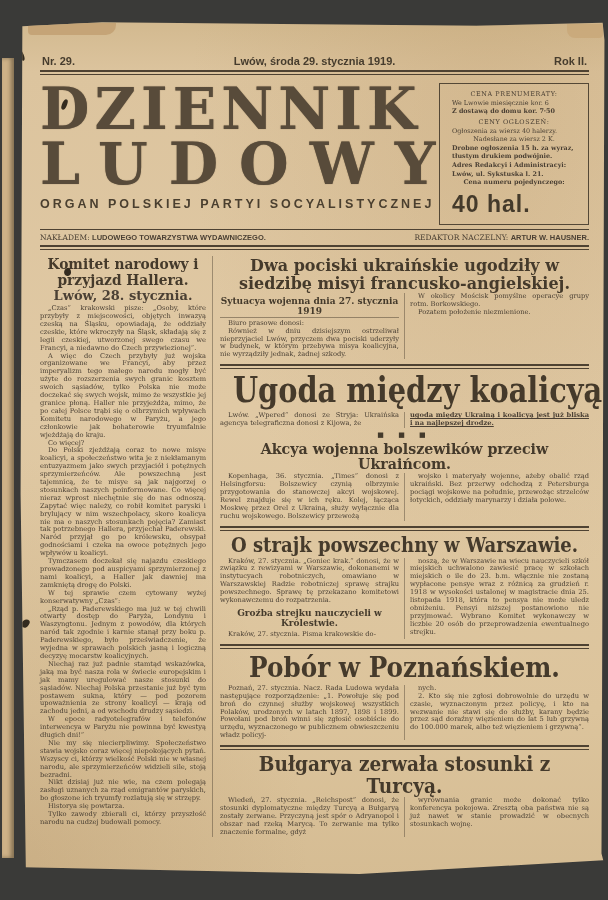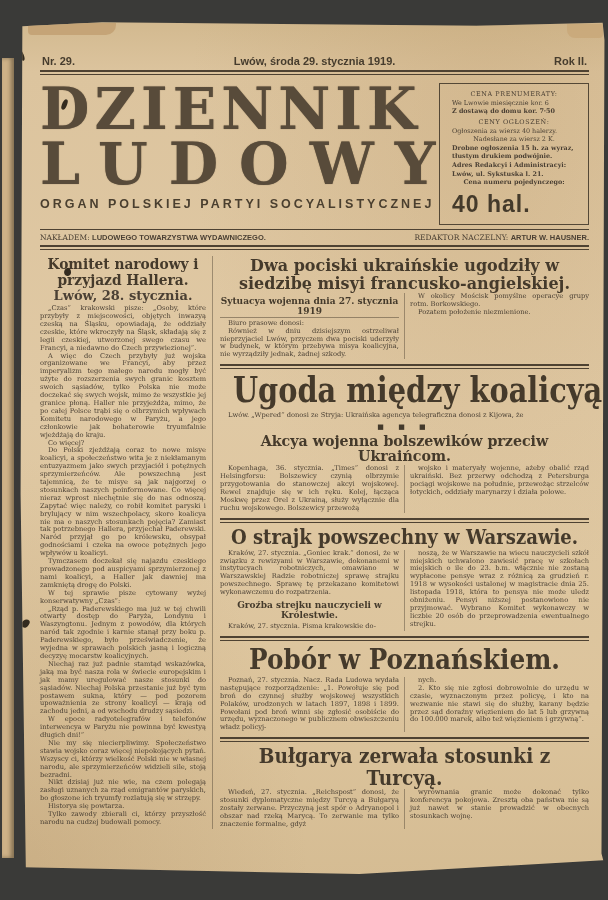--- a/index.html
+++ b/index.html
@@ -168,21 +168,21 @@
 
         <div class="col-left">
           <div class="h-art h-komitet">Komitet narodowy i przyjazd Hallera.</div>
           <div class="dateline-c">Lwów, 28. stycznia.</div>
           <div class="body-text">
               <p class="para">„Czas” krakowski pisze: „Osoby, które przybyły z miejscowości, objętych inwazyą czeską na Śląsku, opowiadają, że oddziały czeskie, które wkroczyły na Śląsk, składają się z legii czeskiej, utworzonej swego czasu we Francyi, a niedawno do Czech przywiezionej”.</p>
               <p class="para">A więc do Czech przybyły już wojska organizowane we Francyi, aby przez imperyalizm tego małego narodu mogły być użyte do rozszerzenia swych granic kosztem swoich sąsiadów, tylko Polska nie może doczekać się swych wojsk, mimo że wszystkie jej granice płoną. Haller nie przyjeżdża, mimo, że po całej Polsce trąbi się o olbrzymich wpływach Komitetu narodowego w Paryżu, a jego członkowie jak bohaterowie tryumfalnie wjeżdżają do kraju.</p>
               <p class="para">Co więcej?</p>
               <p class="para">Do Polski zjeżdżają coraz to nowe misye koalicyi, a społeczeństwo wita je z niekłamanym entuzyazmem jako swych przyjaciół i potężnych sprzymierzeńców. Ale powszechną jest tajemnicą, że te misye są jak najgorzej o stosunkach naszych poinformowane. Co więcej nieraz wprost niechętnie się do nas odnoszą. Zapytać więc należy, co robił komitet paryski i brylujący w nim wszechpolacy, skoro koalicya nie ma o naszych stosunkach pojęcia? Zamiast tak potrzebnego Hallera, przyjechał Paderewski. Naród przyjął go po królewsku, obsypał godnościami i czeka na owoce potężnych jego wpływów u koalicyi.</p>
               <p class="para">Tymczasem doczekał się najazdu czeskiego prowadzonego pod auspicyami sprzymierzonej z nami koalicyi, a Haller jak dawniej ma zamkniętą drogę do Polski.</p>
-              <p class="para">W tej sprawie pisze cytowany wyżej konserwatywny „Czas”:</p>
+              <p class="para">W tej sprawie czem cytowany wyżej konserwatywny „Czas”:</p>
               <p class="para">„Rząd p. Paderewskiego ma już w tej chwili otwarty dostęp do Paryża, Londynu i Waszyngtonu. Jednym z powodów, dla których naród tak zgodnie i karnie stanął przy boku p. Paderewskiego, było przeświadczenie, że wyjedna w sprawach polskich jasną i logiczną decyzyę mocarstw koalicyjnych.</p>
               <p class="para">Niechaj raz już padnie stamtąd wskazówka, jaką ma być nasza rola w świecie europejskim i jak mamy uregulować nasze stosunki do sąsiadów. Niechaj Polska przestanie już być tym postawem sukna, który — pod pozorem upoważnienia ze strony koalicyi — krają od zachodu jedni, a od wschodu drudzy sąsiedzi.</p>
               <p class="para">W epoce radyotelegrafów i telefonów interwencya w Paryżu nie powinna być kwestyą długich dni!”</p>
               <p class="para">Nie my się niecierpliwimy. Społeczeństwo stawia wojsko coraz więcej niepokojących pytań. Wszyscy ci, którzy wielkość Polski nie w własnej narodu, ale sprzymierzeńców widzieli sile, stoją bezradni.</p>
               <p class="para">Nikt dzisiaj już nie wie, na czem polegają zasługi uznanych za rząd emigrantów paryskich, bo głoszone ich tryumfy rozlatują się w strzępy.</p>
               <p class="para">Historya się powtarza.</p>
               <p class="para">Tylko zawody zbierali ci, którzy przyszłość narodu na cudzej budowali pomocy.</p>
             </div>
         </div>
 
@@ -210,20 +210,25 @@
           <div class="sep"></div>
 
           <div>
             <div class="h-art h-ugoda">Ugoda między koalicyą a Ukrainą?</div>
             <div class="cols">
               <div class="c">
                 <div class="body-text">
                     <p class="para">Lwów. „Wpered” donosi ze Stryja: Ukraińska agencya telegraficzna donosi z Kijowa, że</p>
                   </div>
               </div>
+              <div class="c">
+                <div class="body-text bold-underline">
+                    <p class="para">ugoda między Ukrainą i koalicyą jest już bliska i na najlepszej drodze.</p>
+                  </div>
+              </div>
             </div>
             <div class="squares">■ ■ ■</div>
           </div>
 
           <div>
             <div class="h-art h-akcya">Akcya wojenna bolszewików przeciw Ukraińcom.</div>
             <div class="cols">
               <div class="c">
                 <div class="body-text">
                     <p class="para">Kopenhaga, 36. stycznia. „Times” donosi z Helsingforsu: Bolszewicy czynią olbrzymie przygotowania do stanowczej akcyi wojskowej. Rewel znajduje się w ich ręku. Kolej, łącząca Moskwę przez Orel z Ukrainą, służy wyłącznie dla ruchu wojskowego. Bolszewicy przewożą</p>

